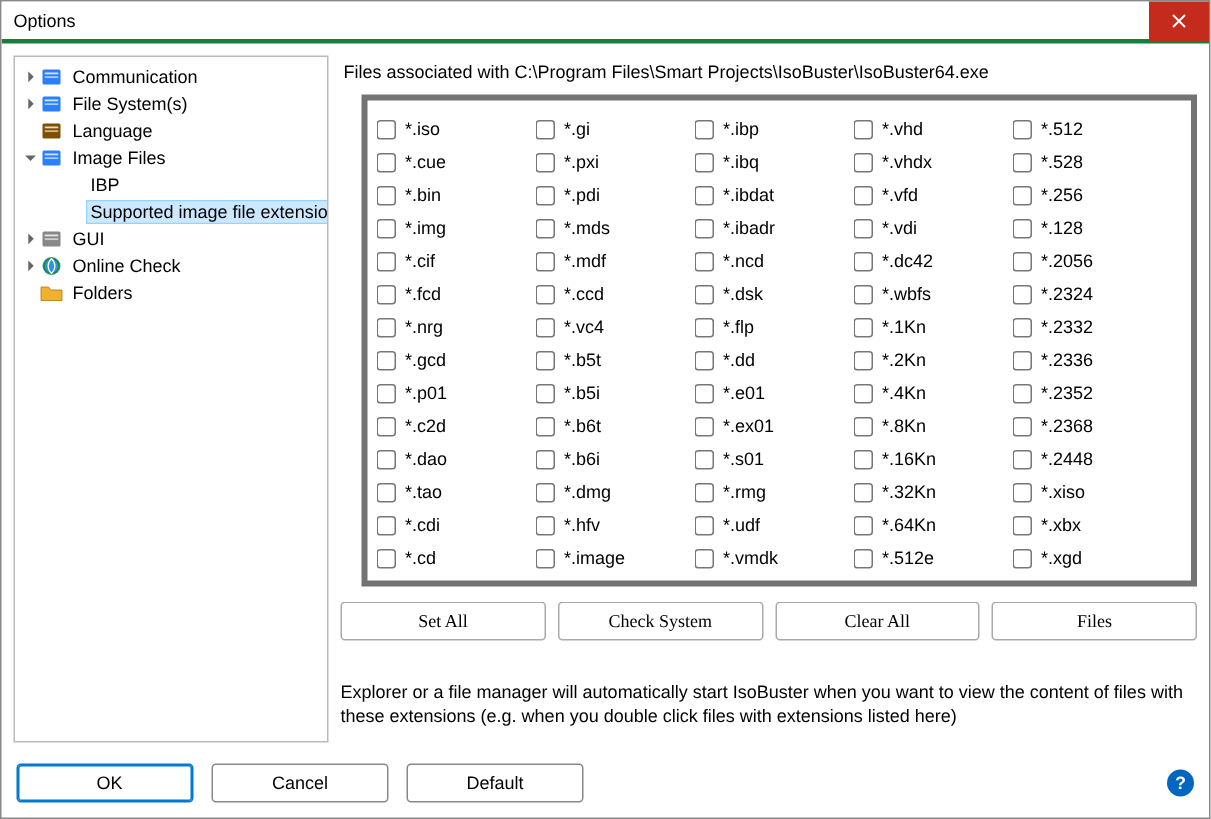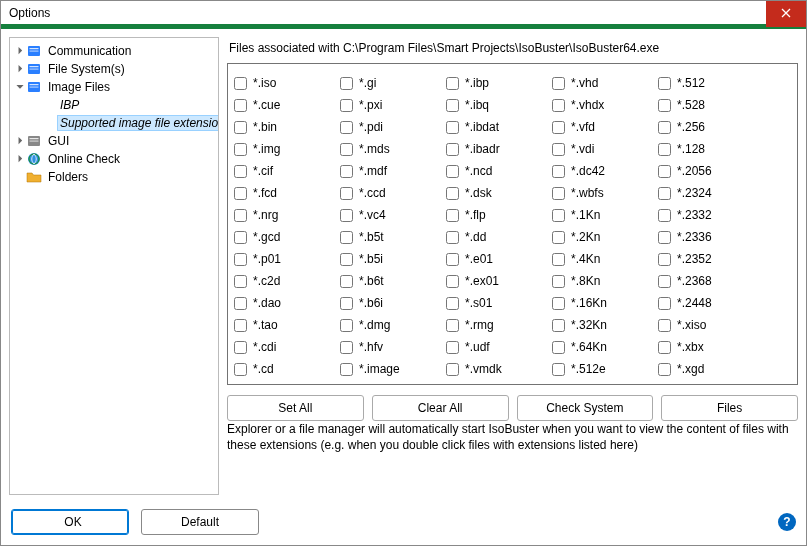--- a/index.html
+++ b/index.html
@@ -16,21 +16,21 @@
     display: flex;
     flex-direction: column;
   }
   .titlebar {
     height: 28px;
     display: flex;
     align-items: center;
     justify-content: space-between;
     padding-left: 8px;
     background: #fff;
-    border-bottom: 5px solid #15803d;
+    border-bottom: 3px solid #15803d;
   }
   .titlebar .title { font-size: 12px; }
   .titlebar .close {
     width: 40px;
     height: 28px;
     background: #c42b1c;
     color: #fff;
     display: flex;
     align-items: center;
     justify-content: center;
@@ -77,34 +77,35 @@
     align-items: center;
     justify-content: center;
     margin-right: 4px;
   }
   .tree-row .label { padding: 0 2px; }
   .tree-row.selected .label {
     background: #cce8ff;
     outline: 1px solid #99d1ff;
   }
   .indent-1 { padding-left: 4px; }
-  .indent-2 { padding-left: 36px; font-style: italic; }
+  .indent-2 { padding-left: 36px; }
   .right-panel {
     flex: 1;
     display: flex;
     flex-direction: column;
     min-width: 0;
   }
   .desc {
     padding: 4px 2px 8px 2px;
   }
   .ext-box {
-    border: 1px solid #737373;
+    border: 4px solid #737373;
     padding: 10px 6px 6px 6px;
     overflow-x: auto;
+    margin-left: 14px;
   }
   .ext-columns {
     display: flex;
     gap: 18px;
   }
   .ext-col {
     display: flex;
     flex-direction: column;
     gap: 4px;
     min-width: 88px;
@@ -117,33 +118,34 @@
   }
   .ext-item input[type=checkbox] {
     width: 13px;
     height: 13px;
     margin: 0;
   }
   .btn-row {
     display: flex;
     gap: 8px;
     margin-top: 10px;
+    font-family: Liberation Serif, serif;
   }
   .btn-row button {
     flex: 1;
     height: 26px;
     border: 1px solid #aaa;
     background: #fff;
     border-radius: 3px;
     font-family: inherit;
     font-size: 12px;
     cursor: pointer;
   }
   .explain {
-    margin-top: 0;
+    margin-top: 26px;
     line-height: 1.35;
   }
   .footer {
     display: flex;
     align-items: center;
     padding: 6px 10px 10px 10px;
     gap: 12px;
   }
   .footer button {
     width: 118px;
@@ -207,20 +209,31 @@
           <span class="icon">
             <svg width="16" height="16" viewBox="0 0 16 16">
               <rect x="2" y="3" width="12" height="10" rx="1" fill="#2a7fff"></rect>
               <rect x="3.5" y="5" width="9" height="1.2" fill="#fff" opacity="0.8"></rect>
               <rect x="3.5" y="7.5" width="9" height="1.2" fill="#fff" opacity="0.6"></rect>
             </svg>
           </span>
           <span class="label">File System(s)</span>
         </div>
         <div class="tree-row indent-1">
+          <span class="caret"></span>
+          <span class="icon">
+            <svg width="16" height="16" viewBox="0 0 16 16">
+              <rect x="2" y="3" width="12" height="10" rx="1" fill="#7f4f00"></rect>
+              <rect x="3.5" y="5" width="9" height="1.2" fill="#fff" opacity="0.8"></rect>
+              <rect x="3.5" y="7.5" width="9" height="1.2" fill="#fff" opacity="0.6"></rect>
+            </svg>
+          </span>
+          <span class="label">Language</span>
+        </div>
+        <div class="tree-row indent-1">
           <span class="caret">⏷</span>
           <span class="icon">
             <svg width="16" height="16" viewBox="0 0 16 16">
               <rect x="2" y="3" width="12" height="10" rx="1" fill="#2a7fff"></rect>
               <rect x="3.5" y="5" width="9" height="1.2" fill="#fff" opacity="0.8"></rect>
               <rect x="3.5" y="7.5" width="9" height="1.2" fill="#fff" opacity="0.6"></rect>
             </svg>
           </span>
           <span class="label">Image Files</span>
         </div>
@@ -559,29 +572,30 @@
             <label class="ext-item">
               <input type="checkbox" style="">
               <span>*.xgd</span>
             </label>
           </div>
         </div>
     </div>
 
     <div class="btn-row">
       <button>Set All</button>
+      <button>Check System</button>
       <button>Clear All</button>
-      <button>Check System</button>
       <button>Files</button>
     </div>
 
     <div class="explain">Explorer or a file manager will automatically start IsoBuster when you want to view the content of files with these extensions (e.g. when you double click files with extensions listed here)</div>
   </div>
 </div>
 
 <div class="footer">
   <button class="primary">OK</button>
+  <button>Cancel</button>
   <button>Default</button>
   <div class="spacer"></div>
   <div class="help">
     <span>?</span>
   </div>
 </div>
 
 </body></html>

